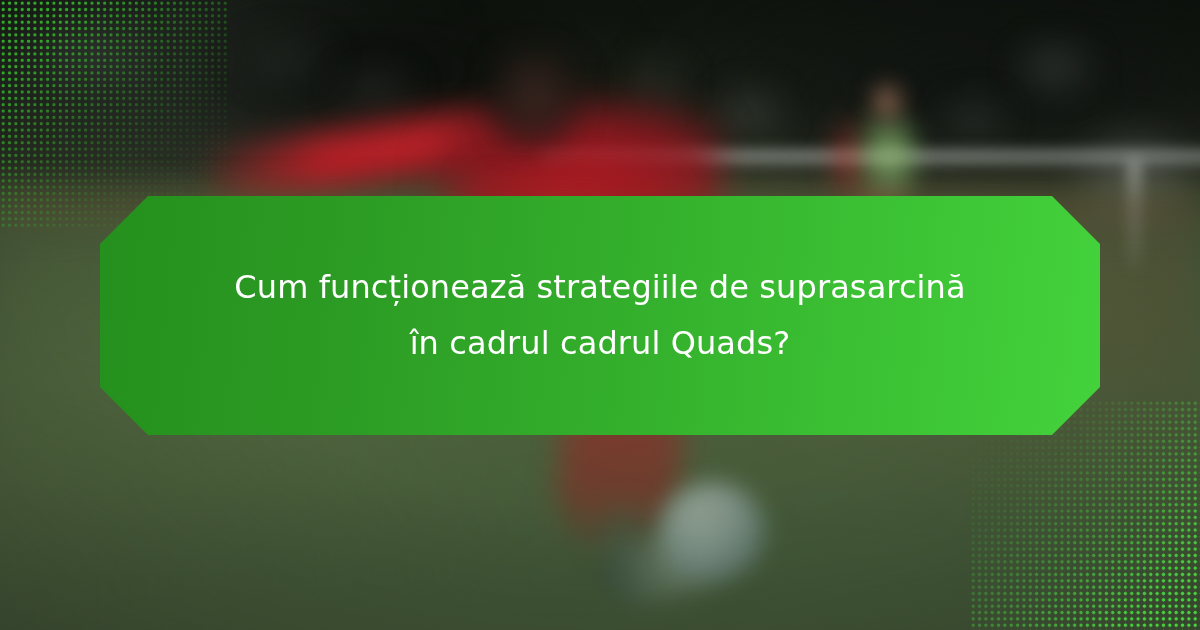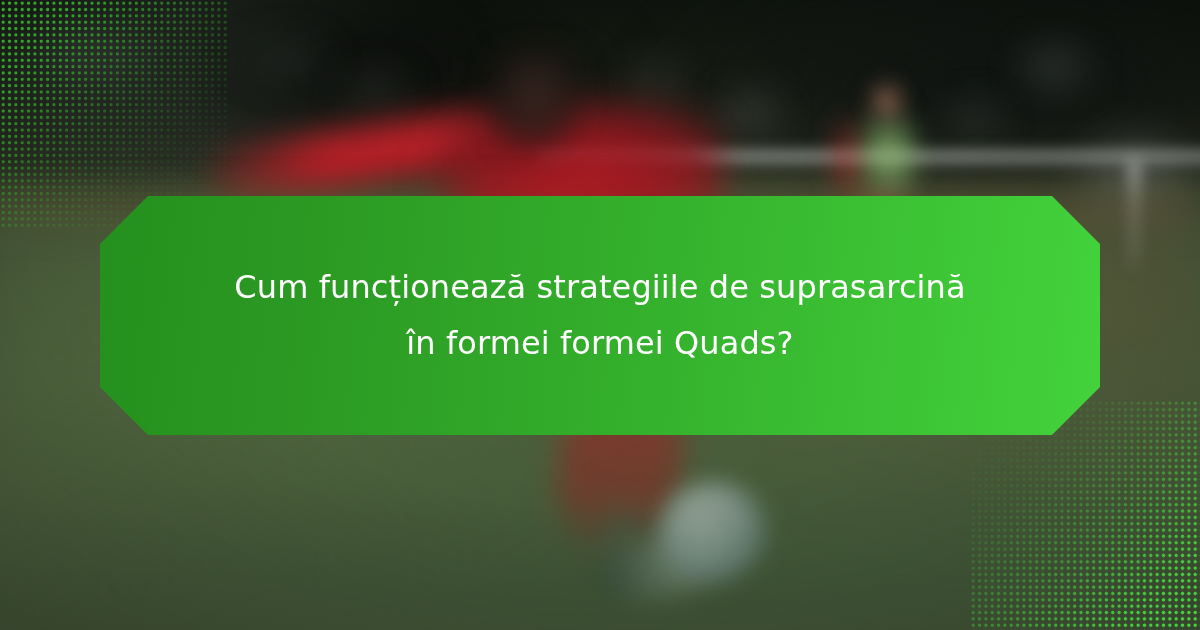--- a/index.html
+++ b/index.html
@@ -312,16 +312,16 @@
 
     <div class="grass-tex"></div>
     <div class="vignette"></div>
   </div>
 
   <div class="dots dots-tl"></div>
   <div class="dots dots-br"></div>
 
   <div class="banner">
     <div class="banner-text">Cum funcționează strategiile de suprasarcină
-în formei formei Quads?</div>
+în cadrul cadrul Quads?</div>
   </div>
 
 </div>
 
 </body></html>

